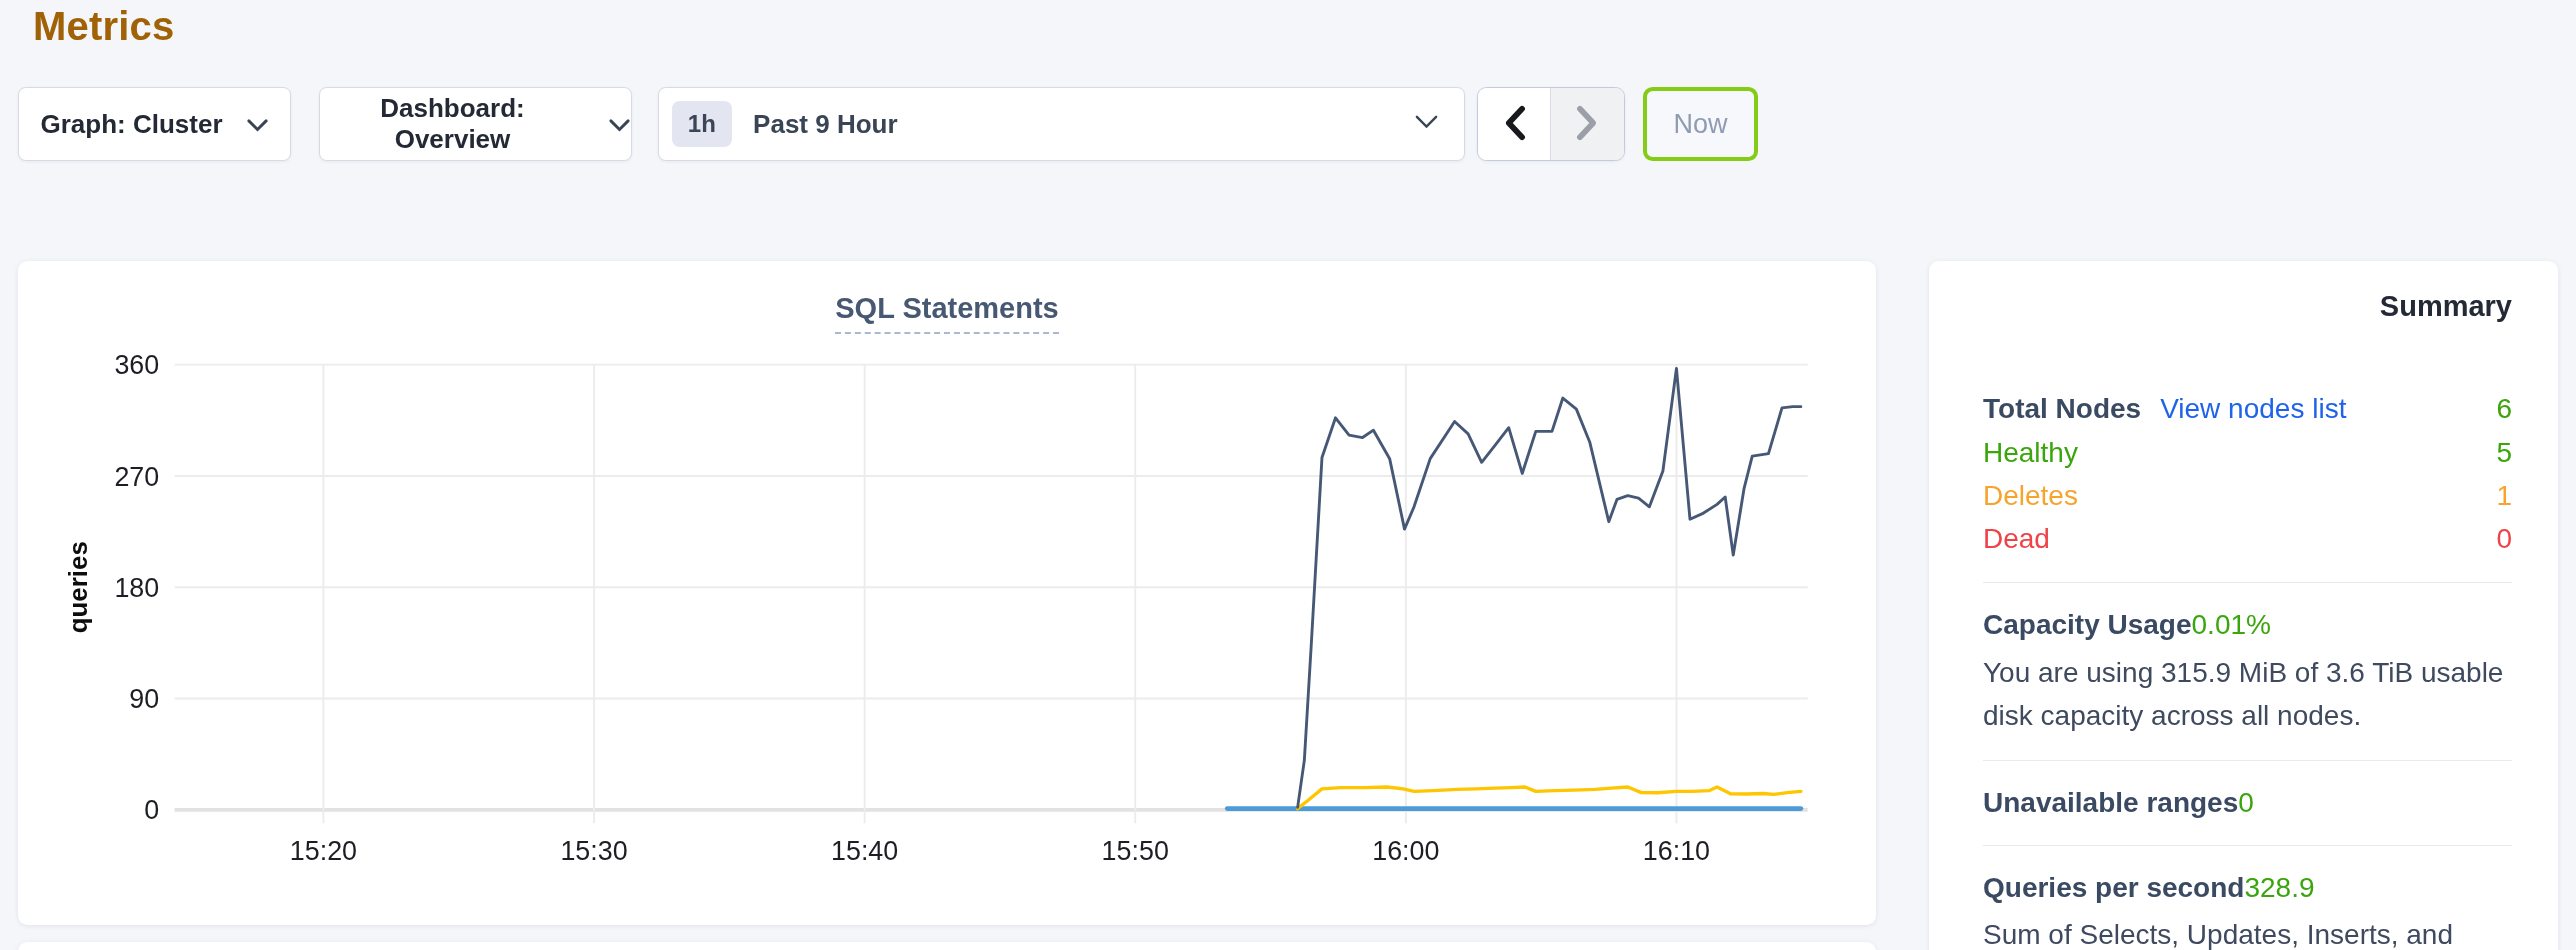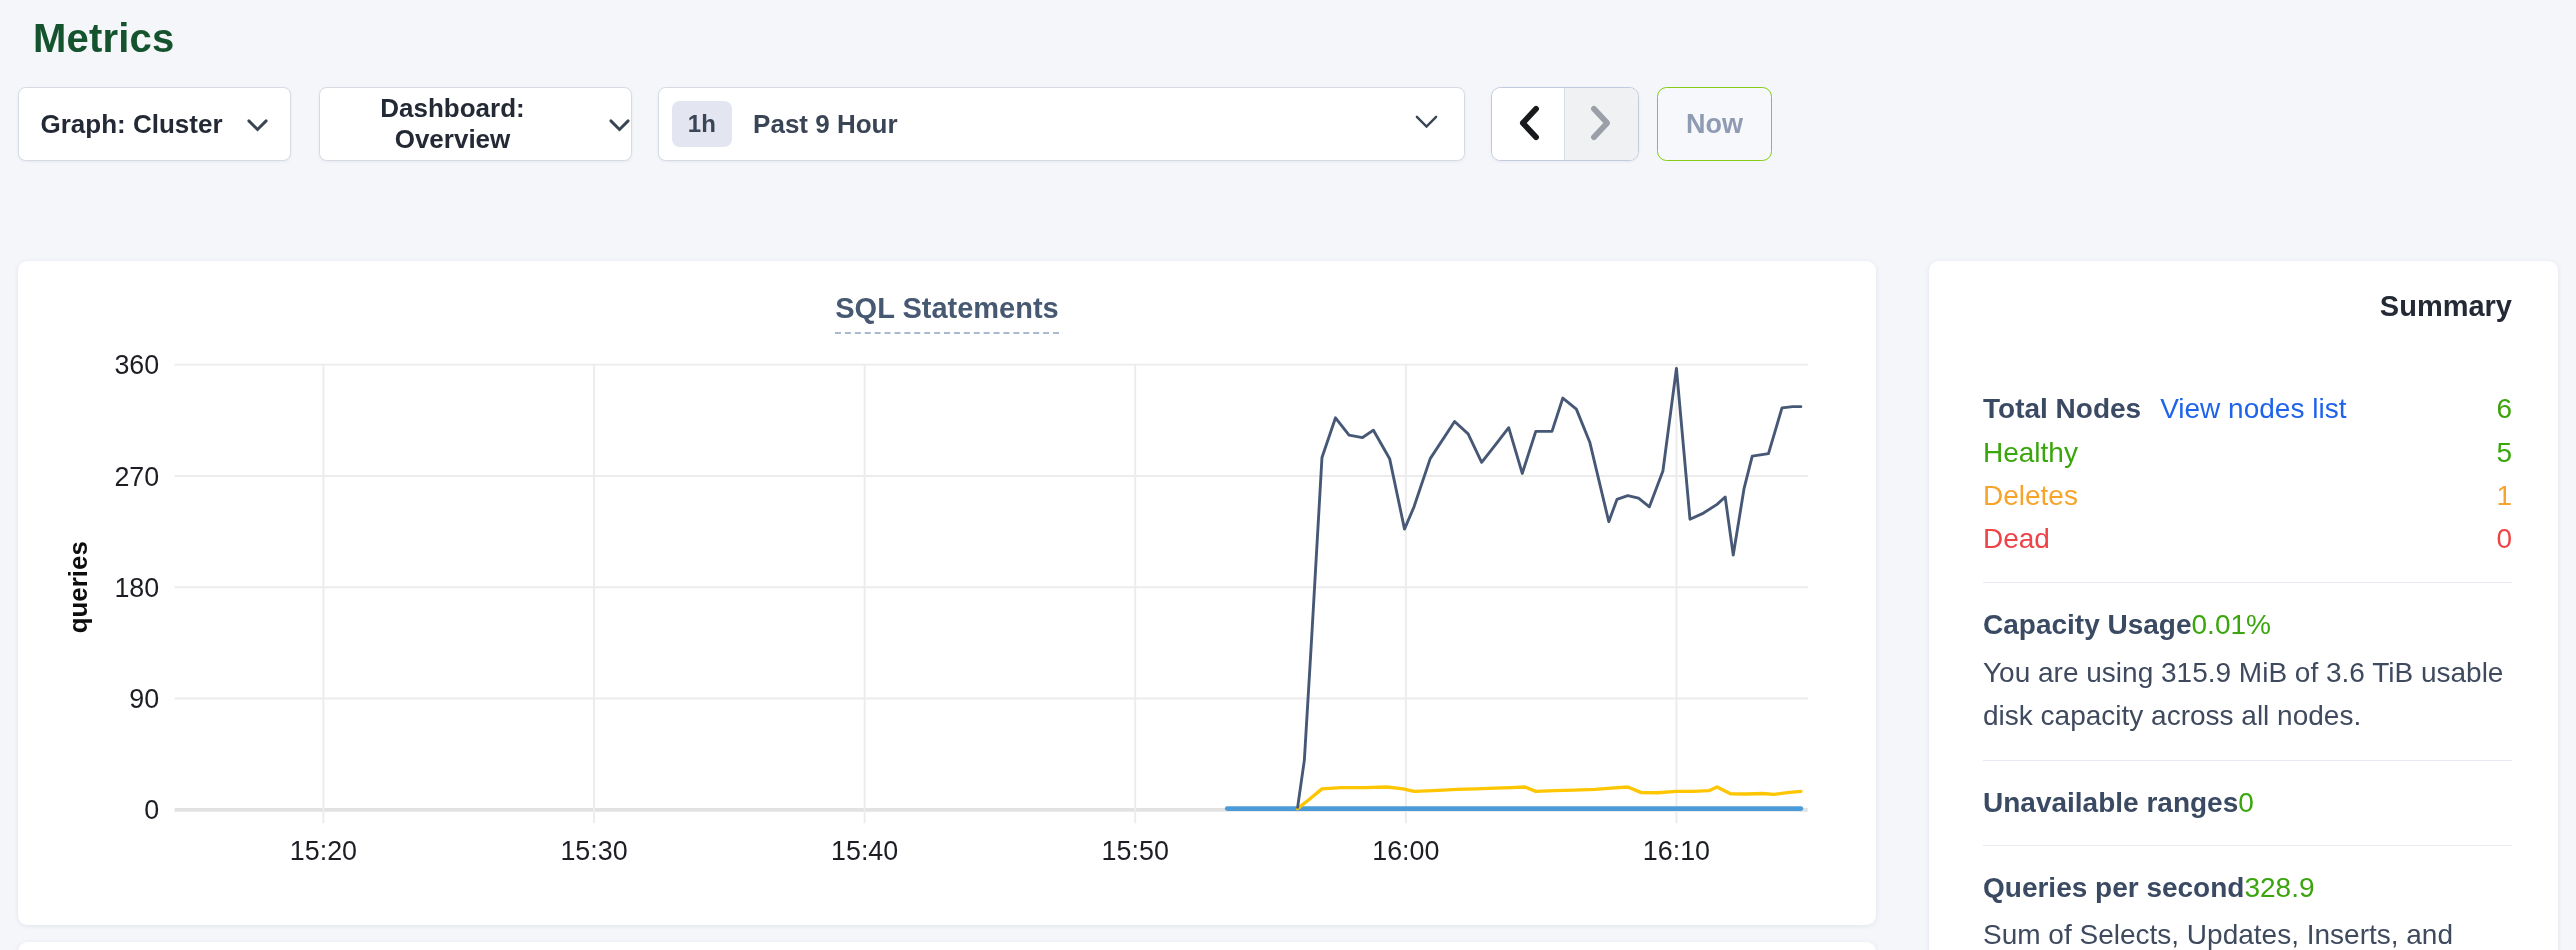--- a/index.html
+++ b/index.html
@@ -4,48 +4,48 @@
 <style>
   * { margin:0; padding:0; box-sizing:border-box; }
   html,body { width:2576px; height:950px; overflow:hidden; }
   body {
     background:#f4f6fa;
     font-family:"Liberation Sans","DejaVu Sans",sans-serif;
     color:#3b4558;
     position:relative;
   }
   .page-title {
-    position:absolute; top:16px; left:33px;
-    font-size:40px; font-weight:600; color:#14532d; letter-spacing:0.2px;
+    position:absolute; top:4px; left:33px;
+    font-size:40px; font-weight:600; color:#a16207; letter-spacing:0.2px;
   }
   
   .controls { position:absolute; top:87px; left:18px; display:flex; align-items:stretch; height:74px; }
   .btnish {
     background:#fff; border:1px solid #d5dae3; border-radius:7.7px;
     box-shadow:0 1px 2.9px rgba(60,70,90,.07);
     display:flex; align-items:center; cursor:pointer;
     font-family:inherit;
   }
   .dropdown { justify-content:center; gap:23px; font-size:26px; font-weight:700; color:#242a35; }
   .dd-graph { width:273px; margin-right:28px; }
   .dd-dashboard { width:313px; margin-right:26px; }
-  .timepicker { width:807px; margin-right:26px; padding:0 25px 0 12.5px; gap:21px; }
+  .timepicker { width:807px; margin-right:12px; padding:0 25px 0 12.5px; gap:21px; }
   .time-badge {
     background:#e3e6f1; color:#3b4558; font-size:24px; font-weight:700;
     border-radius:7.7px; padding:10.6px 16.3px; line-height:1;
   }
   .time-label { font-size:26px; font-weight:600; color:#394455; flex:1; text-align:left; }
   .pager { display:flex; margin-right:18px; width:148px; border:1px solid #c3cade; border-radius:9.6px; overflow:hidden; background:#fff; box-shadow:0 1px 2.9px rgba(60,70,90,.07); }
   .pager button { width:74px; border:none; display:flex; align-items:center; justify-content:center; cursor:pointer; font-family:inherit; }
   .pager .prev { background:#ffffff; border-right:1px solid #d9dde7; }
   .pager .next { background:#f0f1f3; }
   .now-btn {
     width:115px; justify-content:center; background:#f7f8fb;
-    color:#8f9bb3; font-size:27px; font-weight:700;
-    border:1px solid #84cc16; border-radius:9.6px; box-shadow:none; cursor:default;
+    color:#8f9bb3; font-size:27px; font-weight:400;
+    border:4px solid #84cc16; border-radius:9.6px; box-shadow:none; cursor:default;
   }
   
   .card {
     position:absolute; background:#fff; border-radius:9.6px;
     box-shadow:0 1px 4.8px rgba(55,65,90,.10);
   }
   .chart-card { left:18px; top:261px; width:1858px; height:664px; }
   .summary-card { left:1929px; top:261px; width:629px; height:864px; padding:29px 46px 0 54px; }
   .bottom-card { left:18px; top:942px; width:1858px; height:58px; border-radius:9.6px 9.6px 0 0; }
   

